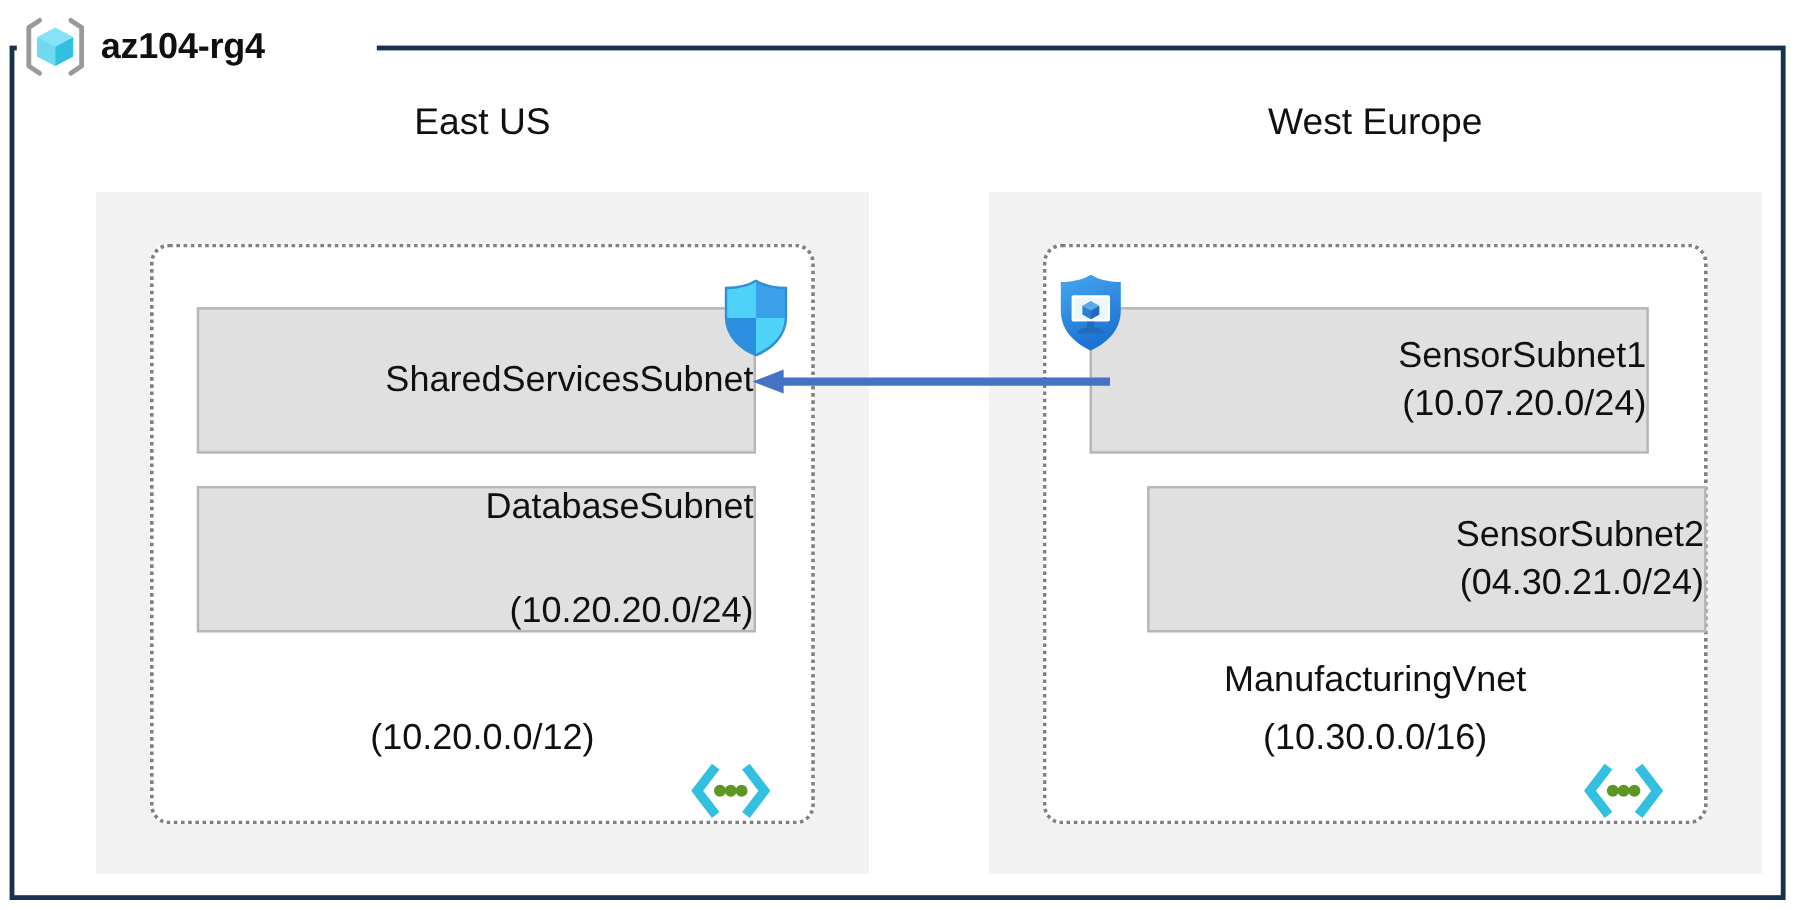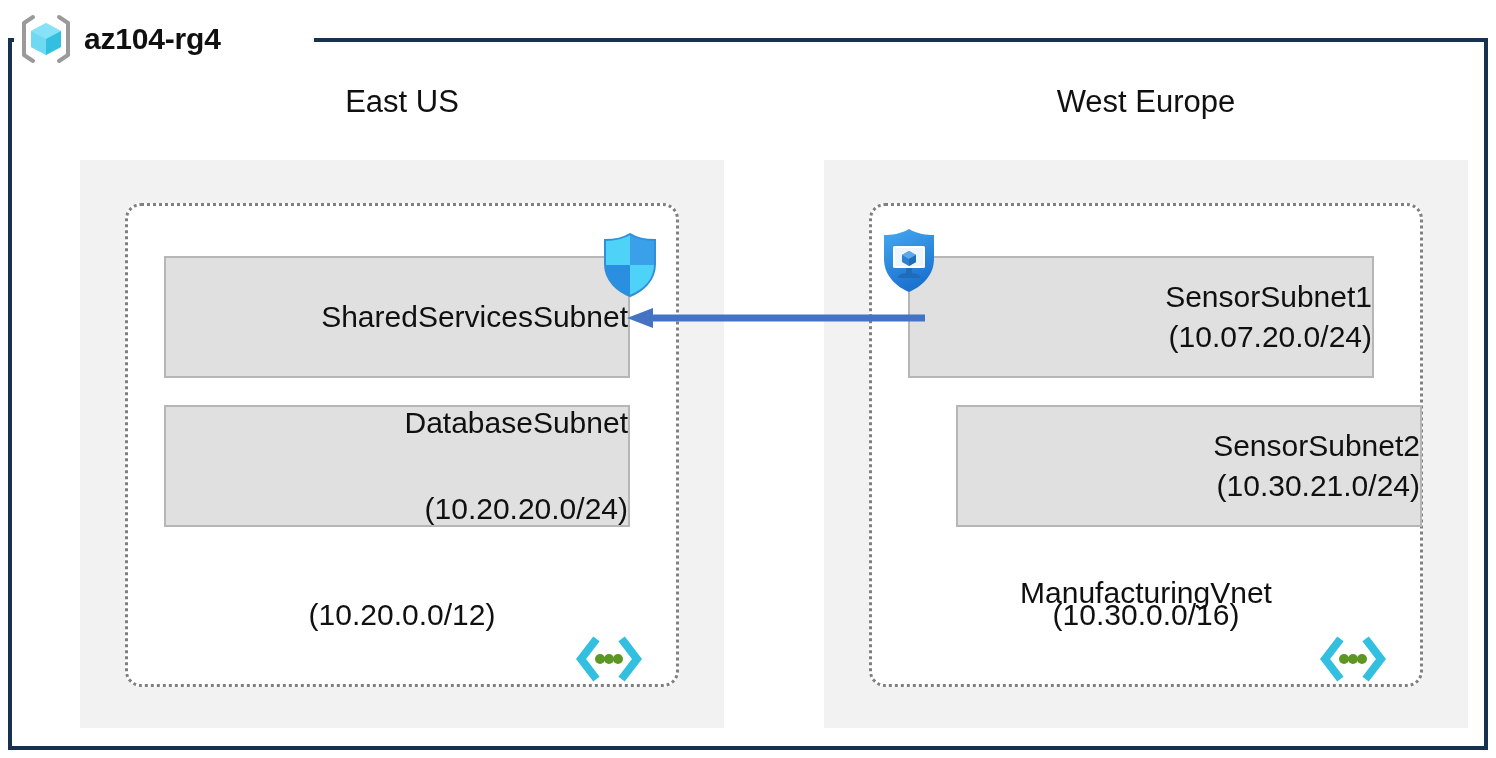--- a/index.html
+++ b/index.html
@@ -246,24 +246,24 @@
           <path d="M36 27 L43 31 L36 35 L29 31 Z" fill="#5fa8e8"></path>
           <path d="M36 35 L43 31 L43 38 L36 42 Z" fill="#1f6cba"></path>
 
           <rect x="33" y="44" width="6" height="5" fill="#1f6cba"></rect>
           <path d="M25 54 C25 50, 30 49, 36 49 C42 49, 47 50, 47 54 Z" fill="#1f6cba"></path>
         </svg>
       </span>
 
       <div class="subnet" style="left:36px; top:199px; width:466px; height:122px;margin-left:48px;">
         <span class="subnet-name">SensorSubnet2</span>
-        <span class="subnet-cidr">(10.30.21.0/24)</span>
-      </div>
-
-      <span class="vnet-label" style="top:367px;">ManufacturingVnet</span>
+        <span class="subnet-cidr">(04.30.21.0/24)</span>
+      </div>
+
+      <span class="vnet-label" style="top:341px;">ManufacturingVnet</span>
       <span class="vnet-label" style="top:389px;">(10.30.0.0/16)</span>
 
       <span class="vnet-icon" style="left:448px; top:430px;">
         <svg viewBox="0 0 66 46" width="66" height="46" aria-hidden="true">
           <path d="M18 6 L5 23 L18 40" fill="none" stroke="#32bfe0" stroke-width="8" stroke-linecap="square"></path>
           <path d="M48 6 L61 23 L48 40" fill="none" stroke="#32bfe0" stroke-width="8" stroke-linecap="square"></path>
           <circle cx="24" cy="23" r="5" fill="#5e9624"></circle>
           <circle cx="33" cy="23" r="5" fill="#5e9624"></circle>
           <circle cx="42" cy="23" r="5" fill="#5e9624"></circle>
         </svg>

